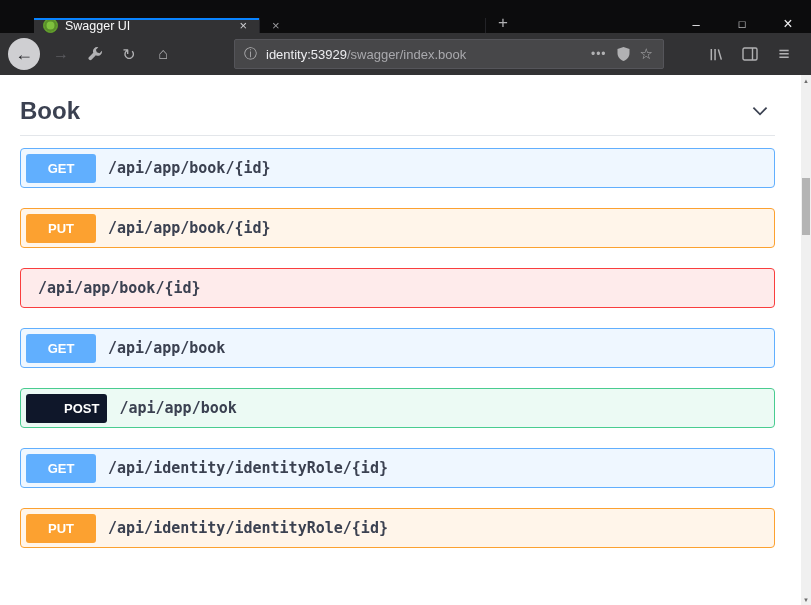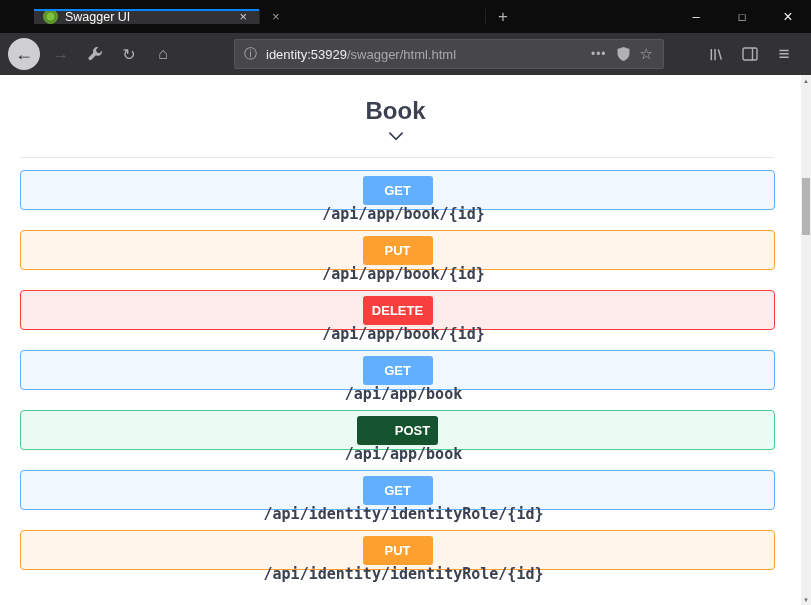--- a/index.html
+++ b/index.html
@@ -1,20 +1,20 @@
 <!DOCTYPE html>
 <html><head>
 <meta charset="utf-8">
 <style>
   * { margin:0; padding:0; box-sizing:border-box; }
   html,body { width:811px; height:605px; overflow:hidden; }
   body { font-family:"Liberation Sans", sans-serif; background:#ffffff; position:relative; }
 
   
-  .titlebar { height:33px; background:#0c0c0d; display:flex; align-items:center; }
+  .titlebar { height:33px; background:#0c0c0d; display:flex; align-items:flex-end; }
   .tabbar-spacer { width:34px; }
   .tab { width:226px; display:flex; align-items:center; gap:7px; padding:0 9px;
          font-size:12.5px; color:#b1b1b3; position:relative; border-right:1px solid #232327; cursor:default; }
   .tab.active { background:#323234; color:#f9f9fa; }
   .tab.active::before { content:""; position:absolute; top:0; left:0; right:0; height:2px; background:#0a84ff; }
   .tab-title { flex:1; white-space:nowrap; overflow:hidden; }
   .tab-close { font-size:13px; color:#9b9b9e; padding:0 3px; }
   .tab.active .tab-close { color:#cfcfd2; }
   .favicon { width:15px; height:15px; border-radius:50%; background:#7ec13d; border:1px solid #5d9a28; flex:none;
              box-shadow: inset 0 0 0 2.5px rgba(20,50,10,.35); }
@@ -43,24 +43,24 @@
   .urlbar .small-btn { color:#b1b1b3; margin-left:10px; font-size:12px; letter-spacing:1px; display:flex; align-items:center; }
   .urlbar .star { font-size:15px; }
   .nav-right-spacer { flex:1; }
   .menu-btn { font-size:19px; }
 
   
   .content { position:relative; height:530px; background:#ffffff; overflow:hidden;
              padding:14px 36px 0 20px; color:#3b4151; }
   .section + .section { margin-top:12px; }
   .section-header { display:flex; align-items:center; justify-content:space-between;
-                    padding:8px 4px 10px 0; border-bottom:1px solid #e3e6ea; margin-bottom:12px; cursor:pointer;flex-direction:column; }
+                    padding:8px 4px 10px 0; border-bottom:1px solid #e3e6ea; margin-bottom:12px; cursor:pointer; }
   .section-title { font-size:24px; line-height:28px; font-weight:bold; color:#3b4151; }
   .endpoint-row { display:flex; align-items:center; height:40px; border:1px solid; border-radius:4px;
-                  padding:5px; margin-bottom:20px; cursor:pointer;flex-direction:column; }
+                  padding:5px; margin-bottom:20px; cursor:pointer; }
   .method-badge { min-width:70px; padding:7px 8px; border-radius:3px; text-align:center;
                   color:#ffffff; font-weight:bold; font-size:13px; flex:none; }
   .endpoint-path { font-family:"DejaVu Sans Mono", monospace; font-size:15px; font-weight:600;
                    color:#3b4151; margin-left:12px; white-space:nowrap; }
 
   
   .scrollbar { position:absolute; top:0; right:0; width:10px; height:530px; background:#f0f0f0; }
   .scroll-arrow { position:absolute; left:0; width:10px; height:11px; display:flex; align-items:center;
                   justify-content:center; font-size:6px; color:#6d6d6d; }
   .scroll-arrow.up { top:0; }
@@ -102,21 +102,21 @@
     <svg width="15" height="15" viewBox="0 0 16 16">
         <path fill="#b1b1b3" d="M14.9 4.1l-2.6 2.6-2.9-1-1-2.9L11 .2a4.5 4.5 0 0 0-5.4 5.9L.9 10.8a2 2 0 0 0 2.8 2.8l4.7-4.7A4.5 4.5 0 0 0 14.9 4.1z"></path>
       </svg>
   </div>
   <div class="nav-btn">↻</div>
   <div class="nav-btn">⌂</div>
 
   <div class="urlbar">
     <span class="info-icon">ⓘ</span>
     <span class="url-domain">identity:53929</span>
-      <span class="url-path">/swagger/html.html</span>
+      <span class="url-path">/swagger/index.book</span>
     <span class="urlbar-spacer"></span>
     <span class="small-btn">•••</span>
     <span class="small-btn">
       <svg width="13" height="14" viewBox="0 0 12 14">
           <path fill="#b1b1b3" d="M6 0L0 2v4c0 4 2.6 6.9 6 8 3.4-1.1 6-4 6-8V2L6 0z"></path>
         </svg>
     </span>
     <span class="small-btn star">☆</span>
   </div>
 
@@ -154,31 +154,30 @@
     <span class="method-badge" style="background: rgb(97, 175, 254);">GET</span>
     <span class="endpoint-path">/api/app/book/{id}</span>
   </div>
 
   <div class="endpoint-row" style="border-color: rgb(252, 161, 48); background: rgba(252, 161, 48, 0.1);">
     <span class="method-badge" style="background: rgb(252, 161, 48);">PUT</span>
     <span class="endpoint-path">/api/app/book/{id}</span>
   </div>
 
   <div class="endpoint-row" style="border-color: rgb(249, 62, 62); background: rgba(249, 62, 62, 0.1);">
-    <span class="method-badge" style="background: rgb(249, 62, 62);">DELETE</span>
     <span class="endpoint-path">/api/app/book/{id}</span>
   </div>
 
   <div class="endpoint-row" style="border-color: rgb(97, 175, 254); background: rgba(97, 175, 254, 0.1);">
     <span class="method-badge" style="background: rgb(97, 175, 254);">GET</span>
     <span class="endpoint-path">/api/app/book</span>
   </div>
 
   <div class="endpoint-row" style="border-color: rgb(73, 204, 144); background: rgba(73, 204, 144, 0.1);">
-    <span class="method-badge" style="background: #14532d; padding-left: 38px;">POST</span>
+    <span class="method-badge" style="background: #0f172a; padding-left: 38px;">POST</span>
     <span class="endpoint-path">/api/app/book</span>
   </div>
 </div>
   </div>
 
   <div class="section">
     <div>
   <div class="endpoint-row" style="border-color: rgb(97, 175, 254); background: rgba(97, 175, 254, 0.1);">
     <span class="method-badge" style="background: rgb(97, 175, 254);">GET</span>
     <span class="endpoint-path">/api/identity/identityRole/{id}</span>

